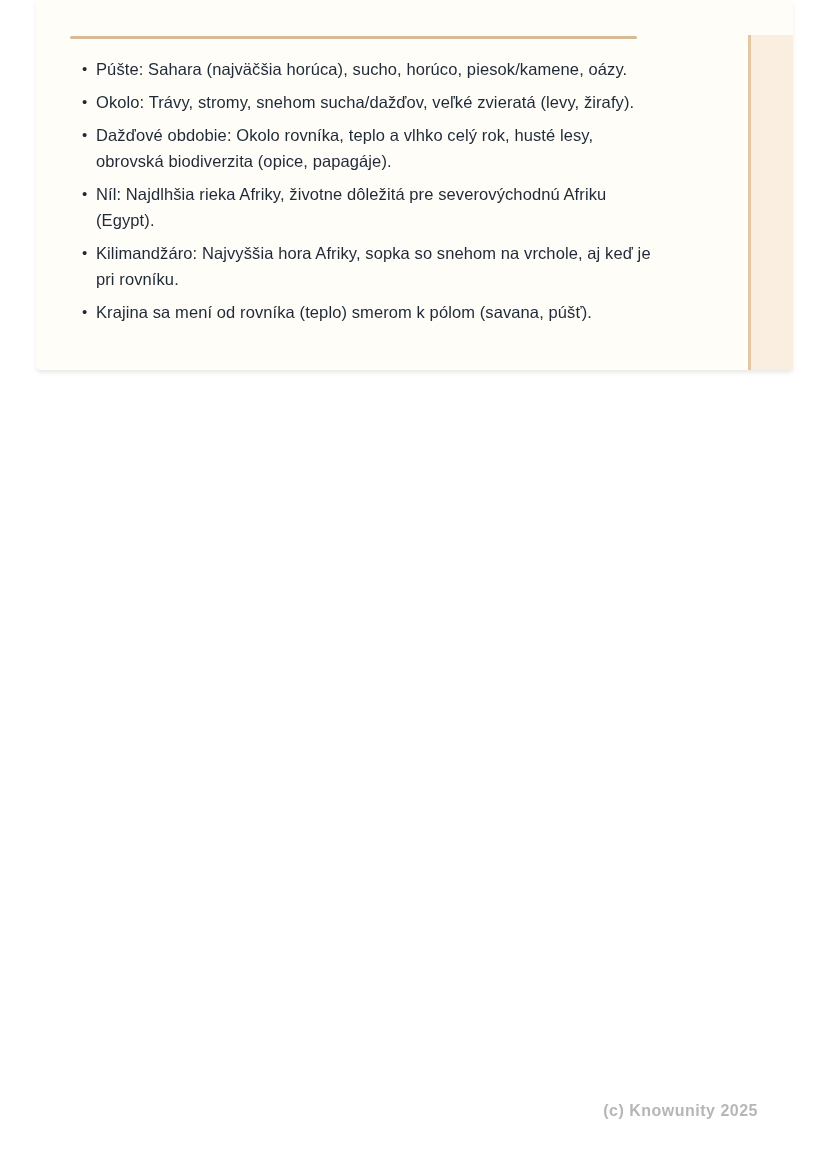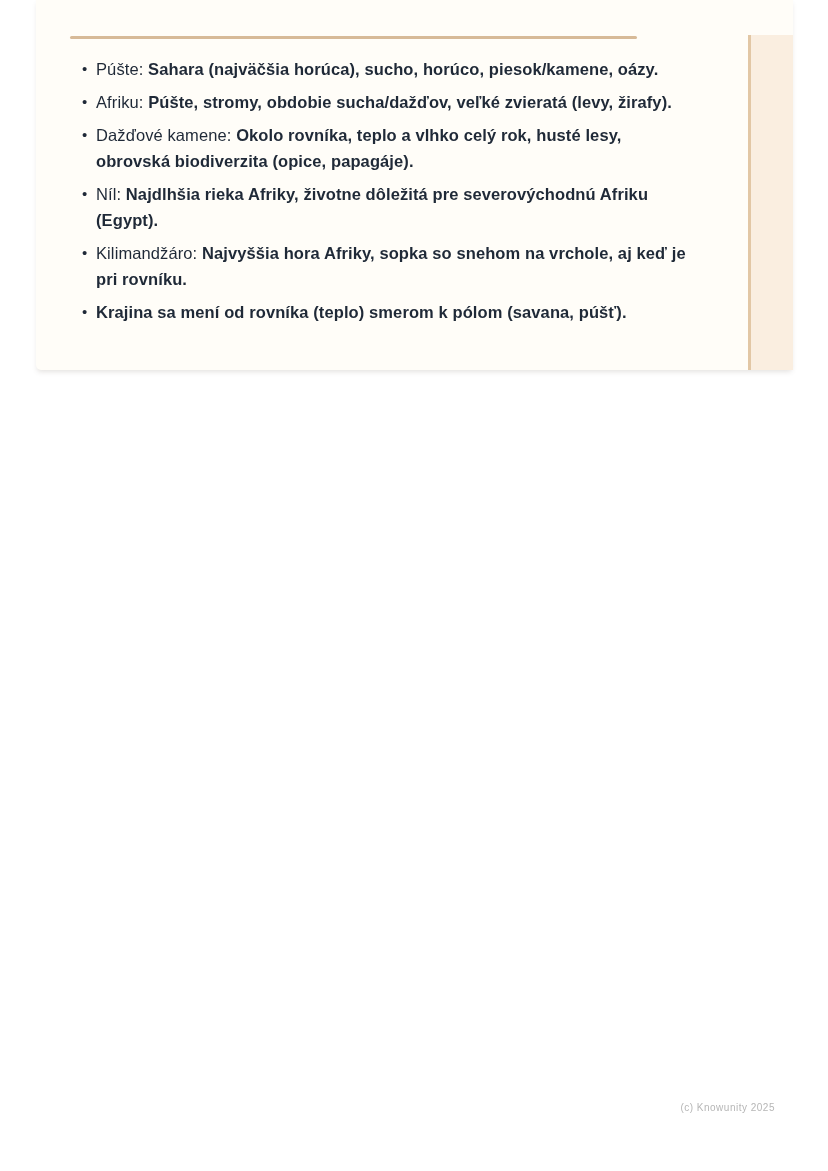--- a/index.html
+++ b/index.html
@@ -58,52 +58,53 @@
     letter-spacing:0.1px;
   }
   .bullet{
     flex:0 0 14px;
     width:14px;
     font-size:15px;
     line-height:26px;
   }
   .note-body{flex:1;}
   .note-label{font-weight:normal;}
-  .note-text{white-space:pre-line;font-weight:bold;}
+  .note-text{white-space:pre-line;}
   .footer-copyright{
     position:absolute;
-    right:53px;top:1102px;
-    font-size:10px;
+    right:70px;top:1102px;
+    font-size:16px;
     letter-spacing:0.5px;
     color:var(--footer-text);
+    font-weight:bold;
   }
 </style>
 </head>
 <body>
 
 <div class="page">
 
   <div class="card">
     <div class="top-rule"></div>
     <div class="right-bar"></div>
 
     <ul class="notes-list">
   <li class="note-item">
     <span class="bullet">•</span>
     <span class="note-body"><strong class="note-label">Púšte:</strong><span class="note-text"> Sahara (najväčšia horúca), sucho, horúco, piesok/kamene, oázy.</span></span>
   </li>
 
   <li class="note-item">
     <span class="bullet">•</span>
-    <span class="note-body"><strong class="note-label">Afriku:</strong><span class="note-text"> Púšte, stromy, obdobie sucha/dažďov, veľké zvieratá (levy, žirafy).</span></span>
+    <span class="note-body"><strong class="note-label">Okolo:</strong><span class="note-text"> Trávy, stromy, snehom sucha/dažďov, veľké zvieratá (levy, žirafy).</span></span>
   </li>
 
   <li class="note-item">
     <span class="bullet">•</span>
-    <span class="note-body"><strong class="note-label">Dažďové kamene:</strong><span class="note-text"> Okolo rovníka, teplo a vlhko celý rok, husté lesy,
+    <span class="note-body"><strong class="note-label">Dažďové obdobie:</strong><span class="note-text"> Okolo rovníka, teplo a vlhko celý rok, husté lesy,
 obrovská biodiverzita (opice, papagáje).</span></span>
   </li>
 
   <li class="note-item">
     <span class="bullet">•</span>
     <span class="note-body"><strong class="note-label">Níl:</strong><span class="note-text"> Najdlhšia rieka Afriky, životne dôležitá pre severovýchodnú Afriku
 (Egypt).</span></span>
   </li>
 
   <li class="note-item">

